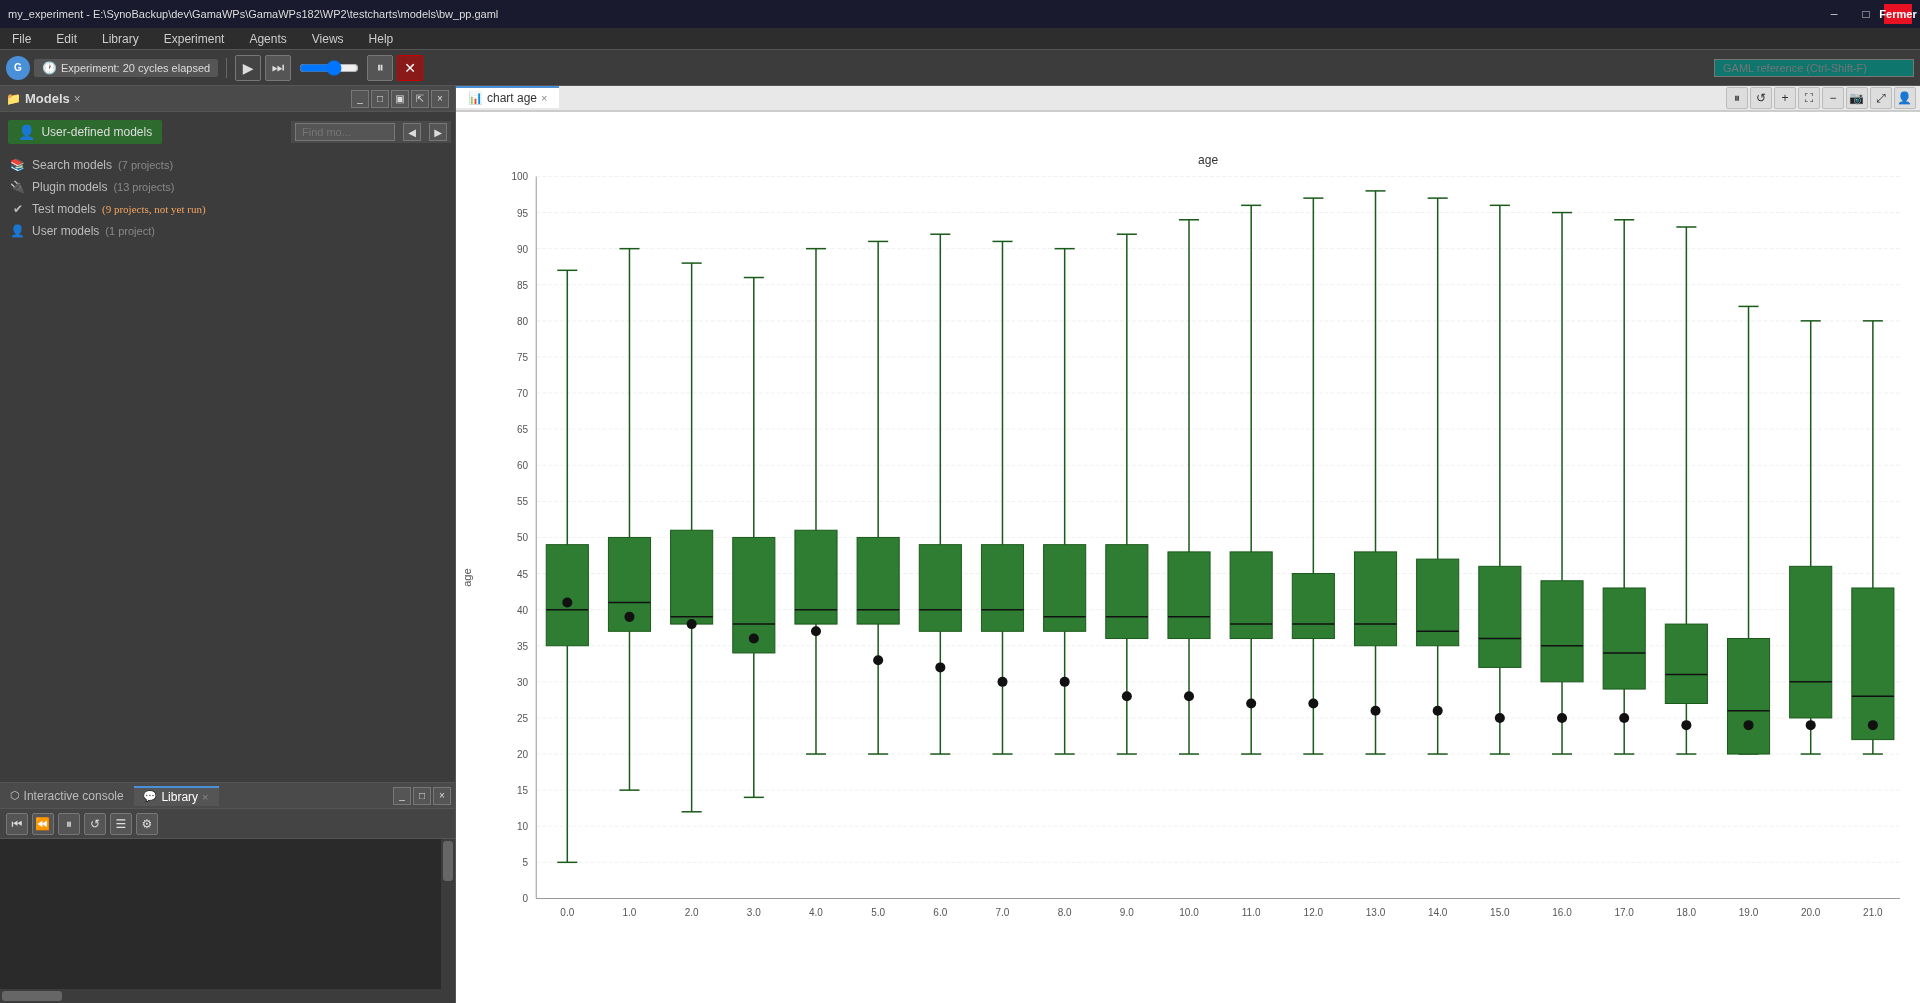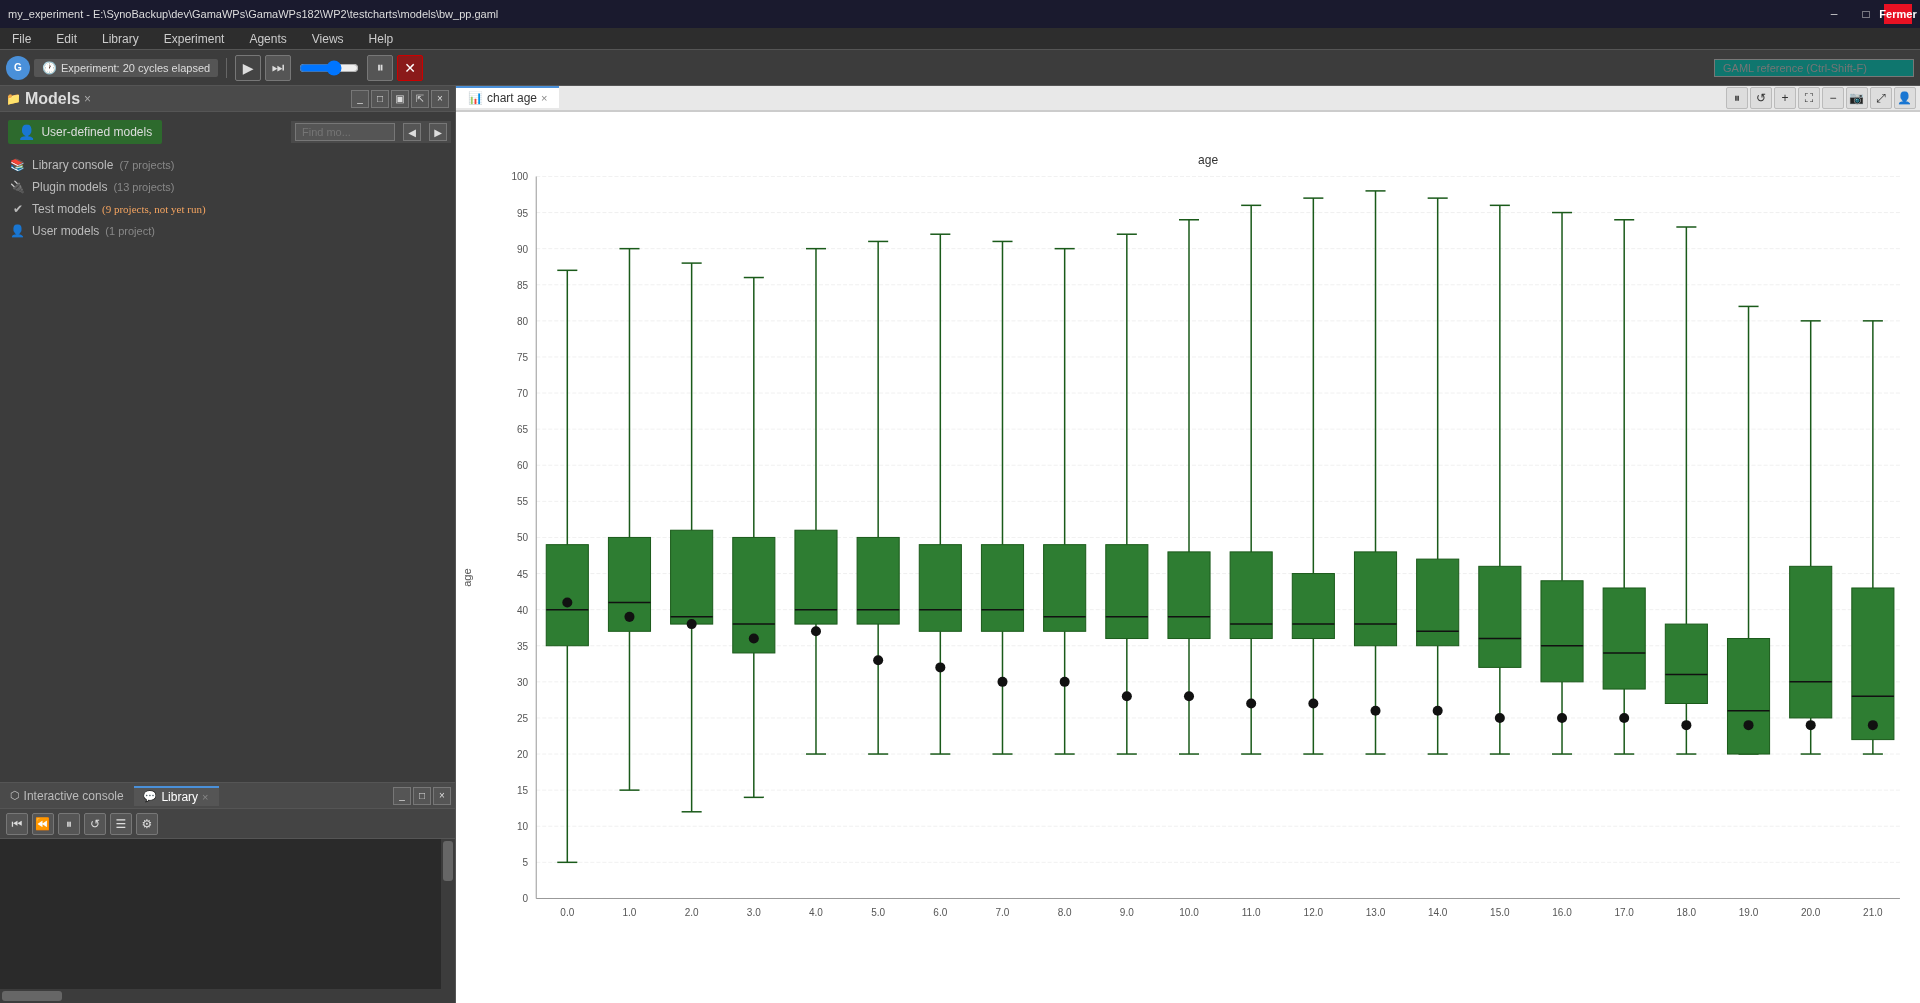--- a/index.html
+++ b/index.html
@@ -87,21 +87,21 @@
       padding: 3px 6px;
       display: flex;
       align-items: center;
       justify-content: space-between;
       border-bottom: 1px solid #555;
       height: 26px;
     }
     .panel-header-left { display: flex; align-items: center; gap: 4px; }
     .panel-header-right { display: flex; align-items: center; gap: 2px; }
     .panel-icon { font-size: 12px; }
-    .panel-title { font-size: 16px; color: #ddd; font-weight: bold; }
+    .panel-title { font-size: 13px; color: #ddd; font-weight: bold; }
     .panel-close { color: #aaa; cursor: pointer; font-size: 12px; }
     .panel-btn { width: 18px; height: 18px; background: #555; border: 1px solid #777; display: flex; align-items: center; justify-content: center; cursor: pointer; color: #ddd; font-size: 10px; }
 
     
     #user-defined-btn {
       background: #2d6a2d;
       color: #ddd;
       padding: 4px 10px;
       margin: 4px;
       display: flex;
@@ -304,21 +304,21 @@
           <div class="find-bar" style="margin-left:auto;gap:8px;">
             <input class="find-input" type="text" placeholder="Find mo..." style="">
             <div class="find-nav">◀</div>
             <div class="find-nav">▶</div>
           </div>
         </div>
 
         <div class="model-tree">
           <div class="tree-item">
             <div class="tree-icon">📚</div>
-            <span>Library console</span>
+            <span>Search models</span>
             <span class="tree-count">(7 projects)</span>
           </div>
           <div class="tree-item">
             <div class="tree-icon">🔌</div>
             <span>Plugin models</span>
             <span class="tree-count">(13 projects)</span>
           </div>
           <div class="tree-item">
             <div class="tree-icon">✔</div>
             <span>Test models</span>

